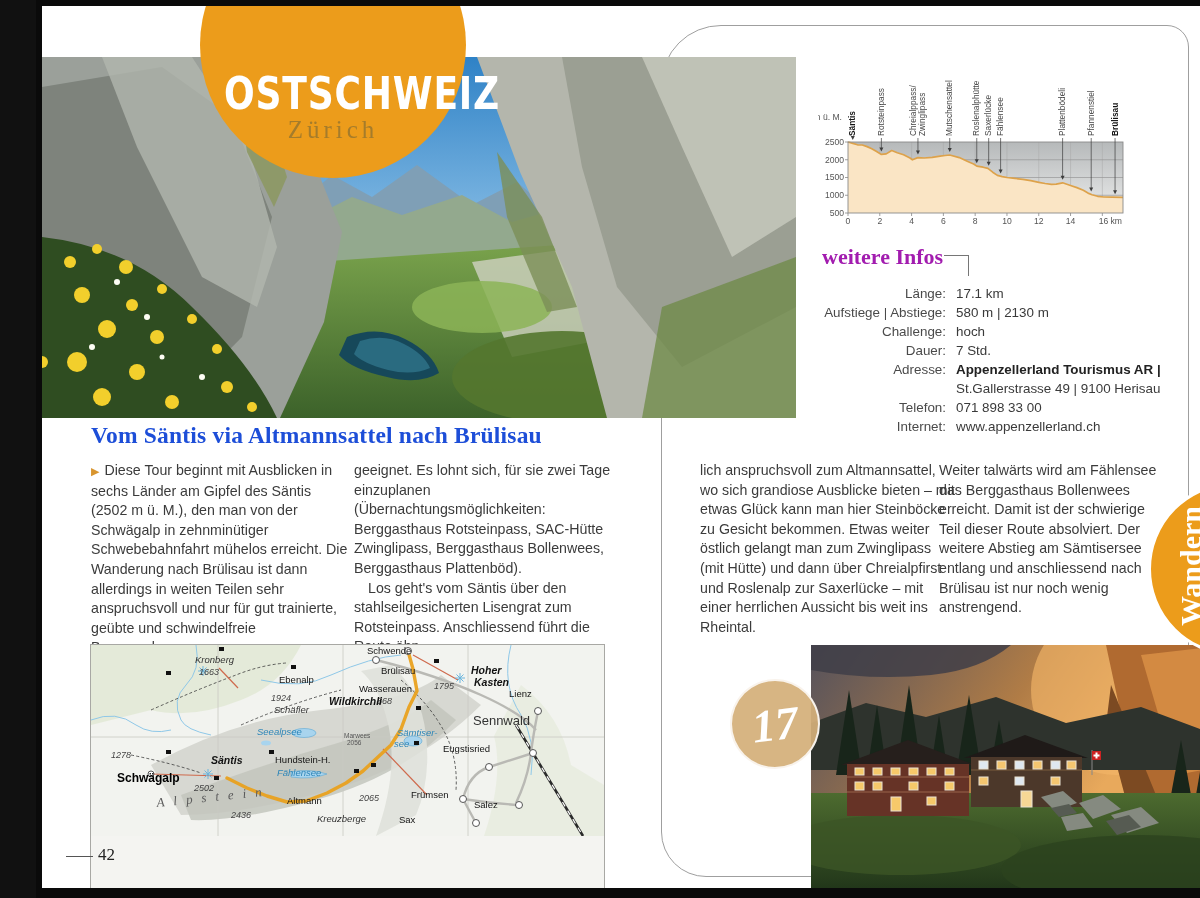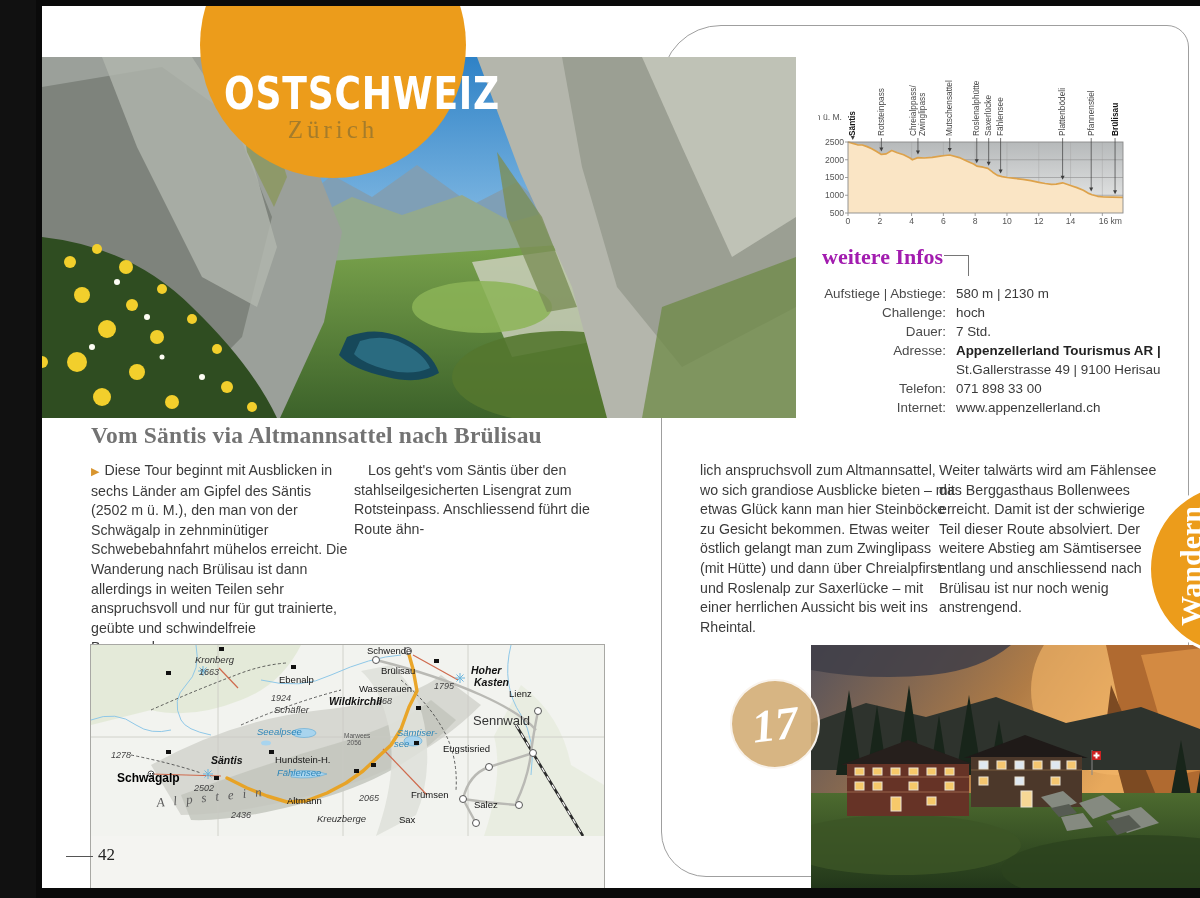--- a/index.html
+++ b/index.html
@@ -15,21 +15,21 @@
   
   .badge{position:absolute;left:164px;top:-88px;width:266px;height:266px;border-radius:50%;
          background:#EC9C1B;z-index:10;}
   .badge-title{position:absolute;left:0;right:0;top:156px;text-align:center;color:#fff;
          font-family:"DejaVu Sans",sans-serif;font-size:44px;font-weight:bold;letter-spacing:1px;
          transform:scaleX(0.82);white-space:nowrap;}
   .badge-sub{position:absolute;left:0;right:0;top:204px;text-align:center;color:#a57c2b;
          font-family:"Liberation Serif",serif;font-size:25px;letter-spacing:4px;}
   
   .title{position:absolute;left:55px;top:422px;font-family:"Liberation Serif",serif;
-         font-size:23.5px;font-weight:bold;color:#737373;letter-spacing:.2px;z-index:4;}
+         font-size:23.5px;font-weight:bold;color:#1d4ed8;letter-spacing:.2px;z-index:4;}
   .col{position:absolute;top:461px;font-size:14.2px;line-height:19.6px;color:#3b3b3b;
        text-align:left;z-index:4;}
   .col p{margin:0;}
   .col .indent{text-indent:14px;}
   .tri{color:#D8952F;font-size:11px;margin-right:5px;}
   .c1{left:55px;width:257px;}
   .c2{left:318px;width:257px;}
   .c3{left:664px;width:256px;}
   .c4{left:903px;width:245px;}
   .circle-spacer{float:right;width:24px;height:120px;margin-top:40px;}
@@ -242,20 +242,24 @@
         <line x1="284.33526011560696" y1="163" x2="284.33526011560696" y2="166" stroke="#888" stroke-width="0.8"></line>
         <text x="292.33526011560696" y="174" text-anchor="middle" class="ax">16 km</text>
         <text x="24" y="70" text-anchor="end" class="ax">m ü. M.</text>
       </svg>
   </div>
 
   <div class="info-head">weitere Infos</div>
   <div class="info-bracket"></div>
   <div class="info-rows" id="info-rows">
       <div class="info-row">
+        <div class="info-label">Länge:</div>
+        <div class="info-value">17.1 km</div>
+      </div>
+      <div class="info-row">
         <div class="info-label">Aufstiege | Abstiege:</div>
         <div class="info-value">580 m | 2130 m</div>
       </div>
       <div class="info-row">
         <div class="info-label">Challenge:</div>
         <div class="info-value">hoch</div>
       </div>
       <div class="info-row">
         <div class="info-label">Dauer:</div>
         <div class="info-value">7 Std.</div>
@@ -272,20 +276,21 @@
         <div class="info-label">Internet:</div>
         <div class="info-value">www.appenzellerland.ch</div>
       </div>
     </div>
 
   <div class="title">Vom Säntis via Altmannsattel nach Brülisau</div>
   <div class="col c1">
       <p><span class="tri">▶</span><span>Diese Tour beginnt mit Ausblicken in sechs Länder am Gipfel des Säntis (2502 m ü. M.), den man von der Schwägalp in zehnminütiger Schwebebahnfahrt mühelos erreicht. Die Wanderung nach Brülisau ist dann allerdings in weiten Teilen sehr anspruchsvoll und nur für gut trainierte, geübte und schwindelfreie Bergwanderer</span></p>
     </div>
   <div class="col c2">
+    <p>geeignet. Es lohnt sich, für sie zwei Tage einzuplanen (Übernachtungsmöglichkeiten: Berggasthaus Rotsteinpass, SAC-Hütte Zwinglipass, Berggasthaus Bollenwees, Berggasthaus Plattenböd).</p>
     <p class="indent">Los geht's vom Säntis über den stahlseilgesicherten Lisengrat zum Rotsteinpass. Anschliessend führt die Route ähn-</p>
   </div>
   <div class="col c3">
       <p>lich anspruchsvoll zum Altmannsattel, wo sich grandiose Ausblicke bieten – mit etwas Glück kann man hier Steinböcke zu Gesicht bekommen. Etwas weiter östlich gelangt man zum Zwinglipass (mit Hütte) und dann über Chreialpfirst und Roslenalp zur Saxerlücke – mit einer herrlichen Aussicht bis weit ins Rheintal.</p>
     </div>
   <div class="col c4 indent"><div class="circle-spacer"></div><span>Weiter talwärts wird am Fählensee das Berggasthaus Bollenwees erreicht. Damit ist der schwierige Teil dieser Route absolviert. Der weitere Abstieg am Sämtisersee entlang und anschliessend nach Brülisau ist nur noch wenig anstrengend.</span></div>
 
   <div class="map">
     <svg id="map-svg" width="513" height="191" viewBox="0 0 513 191">
       <rect width="513" height="191" fill="#f2f3ef"></rect>

